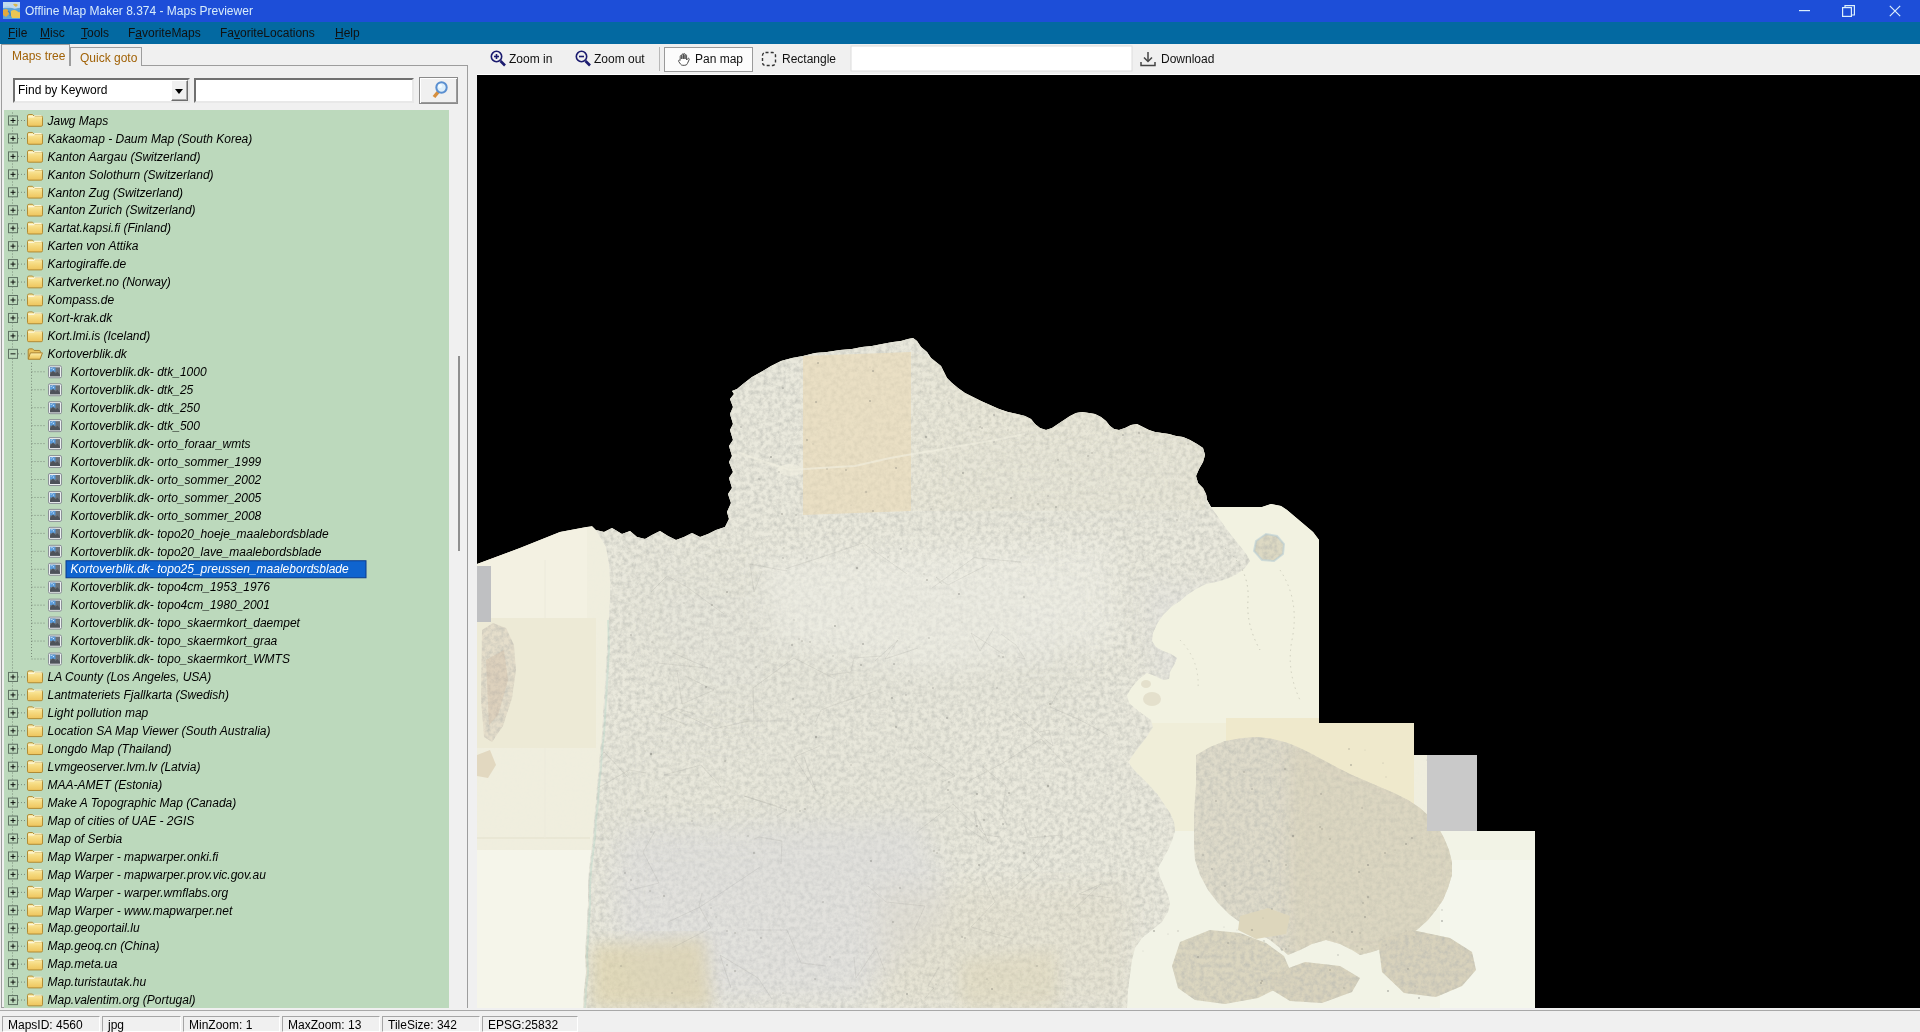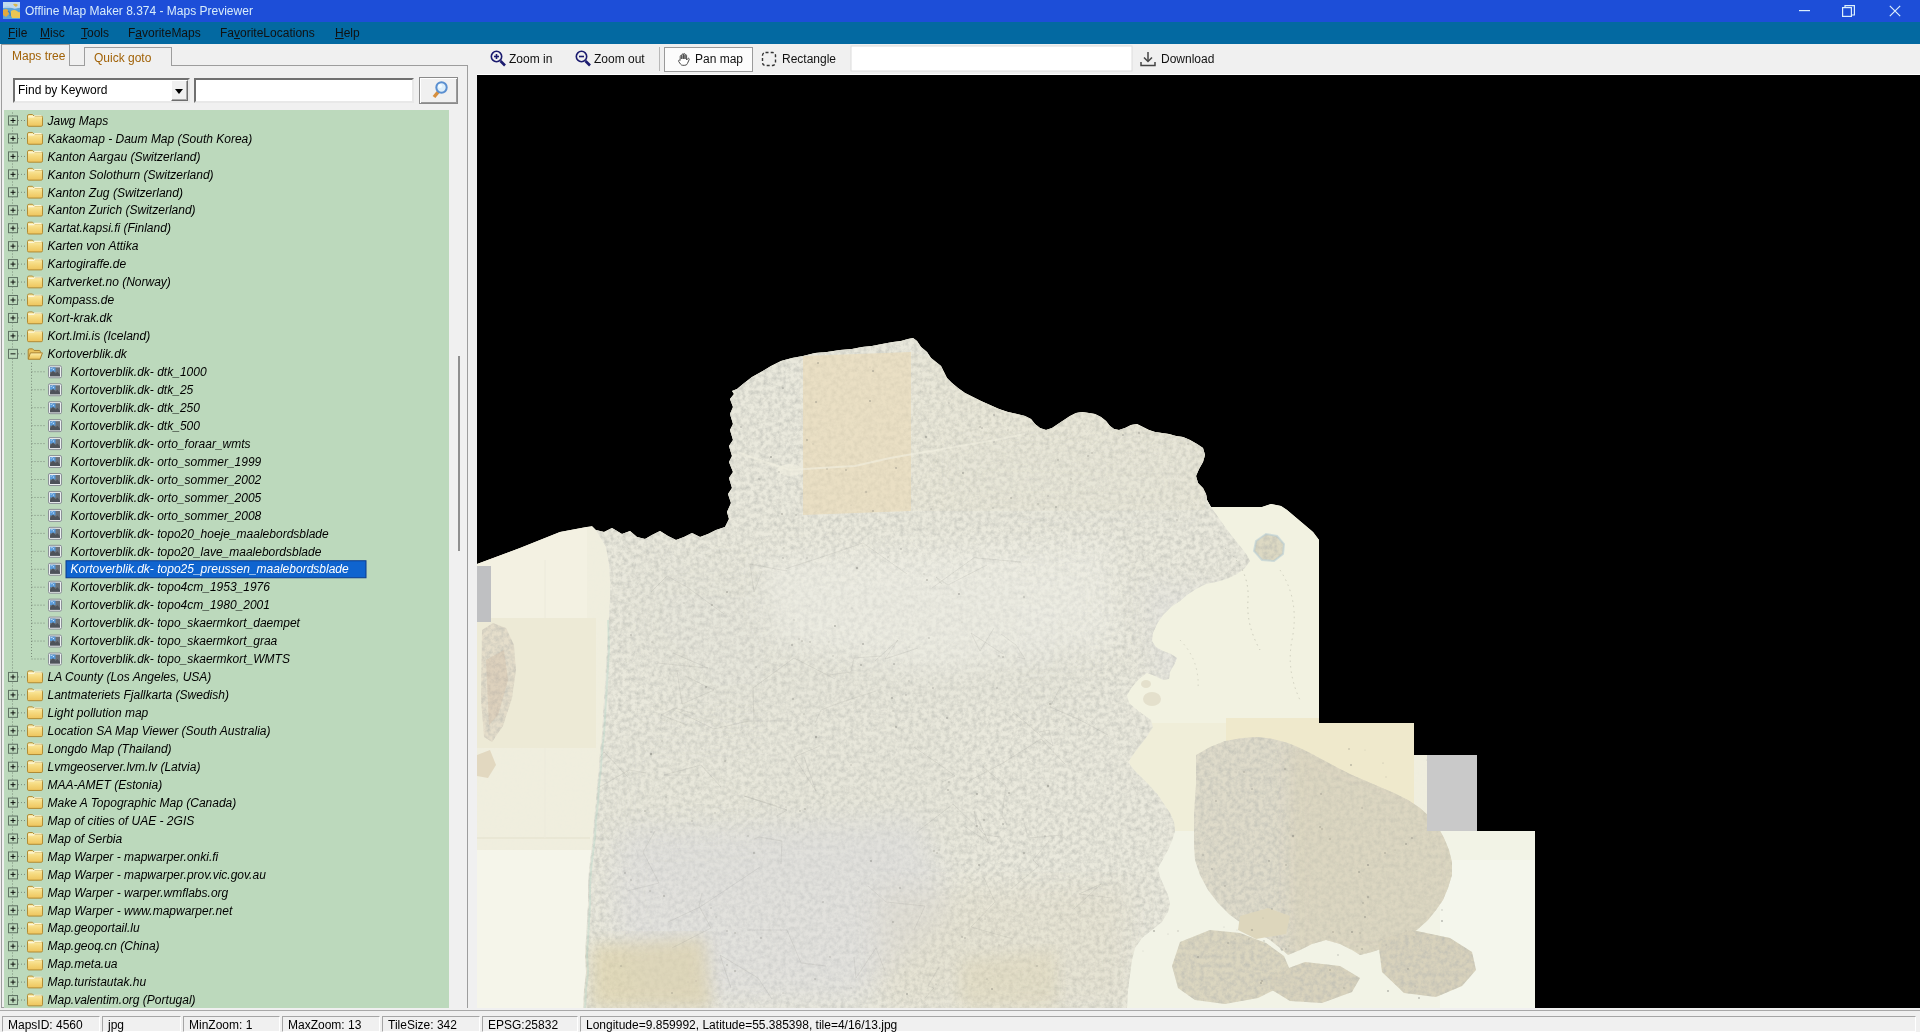--- a/index.html
+++ b/index.html
@@ -13,22 +13,22 @@
   #menubar { position:absolute; left:0; top:22px; width:1920px; height:22px;
     background:#0369a1; font-size:12px; color:#111; }
   #menubar span.mi { position:absolute; top:4px; }
   #menubar u { text-decoration:underline; text-underline-offset:1px; }
   #leftpanel { position:absolute; left:0; top:44px; width:477px; height:964px;
     background:#f0f0f0; }
   .tab { position:absolute; font-size:12px; color:#a16207;padding-left:24px; }
   #tab1 { left:1px; top:0px; width:69px; height:22px; background:#f0f0f0;
     border:1px solid #9d9d9d; border-bottom:none; z-index:3; }
   #tab1 span { position:absolute; left:10px; top:4px; }
-  #tab2 { left:70px; top:3px; width:88px; height:19px; background:#f0f0f0;
-    border:1px solid #9d9d9d; border-bottom:none;margin-left:14px; }
+  #tab2 { left:70px; top:3px; width:72px; height:19px; background:#f0f0f0;
+    border:1px solid #9d9d9d; border-bottom:none; }
   #tab2 span { position:absolute; left:9px; top:3px; }
   #tabpage { position:absolute; left:1px; top:21px; width:467px; height:943px;
     background:#f0f0f0; border:1px solid #9d9d9d; }
   #combo { position:absolute; left:13px; top:34px; width:177px; height:25px;
     background:#fff; border-top:2px solid #707070; border-left:2px solid #707070;
     border-right:2px solid #e8e8e8; border-bottom:2px solid #e8e8e8; }
   #combo .ctext { position:absolute; left:3px; top:3px; font-size:12px; color:#000; }
   #combo .cbtn { position:absolute; right:0px; top:0px; width:17px; height:21px;
     background:#f0f0f0; border:1px solid #fff;
     border-right-color:#6d6d6d; border-bottom-color:#6d6d6d;
@@ -1124,17 +1124,14 @@
       </div>
     <div class="sfield" style="left:282px;width:98px">
         <span>MaxZoom: 13</span>
       </div>
     <div class="sfield" style="left:382px;width:98px">
         <span>TileSize: 342</span>
       </div>
     <div class="sfield" style="left:482px;width:96px">
         <span>EPSG:25832</span>
       </div>
-    <div class="sfield" style="left:580px;width:1336px">
-        <span>Longitude=9.859992, Latitude=55.385398, tile=4/16/13.jpg</span>
-      </div>
   </div>
 </div>
 
 </body></html>

